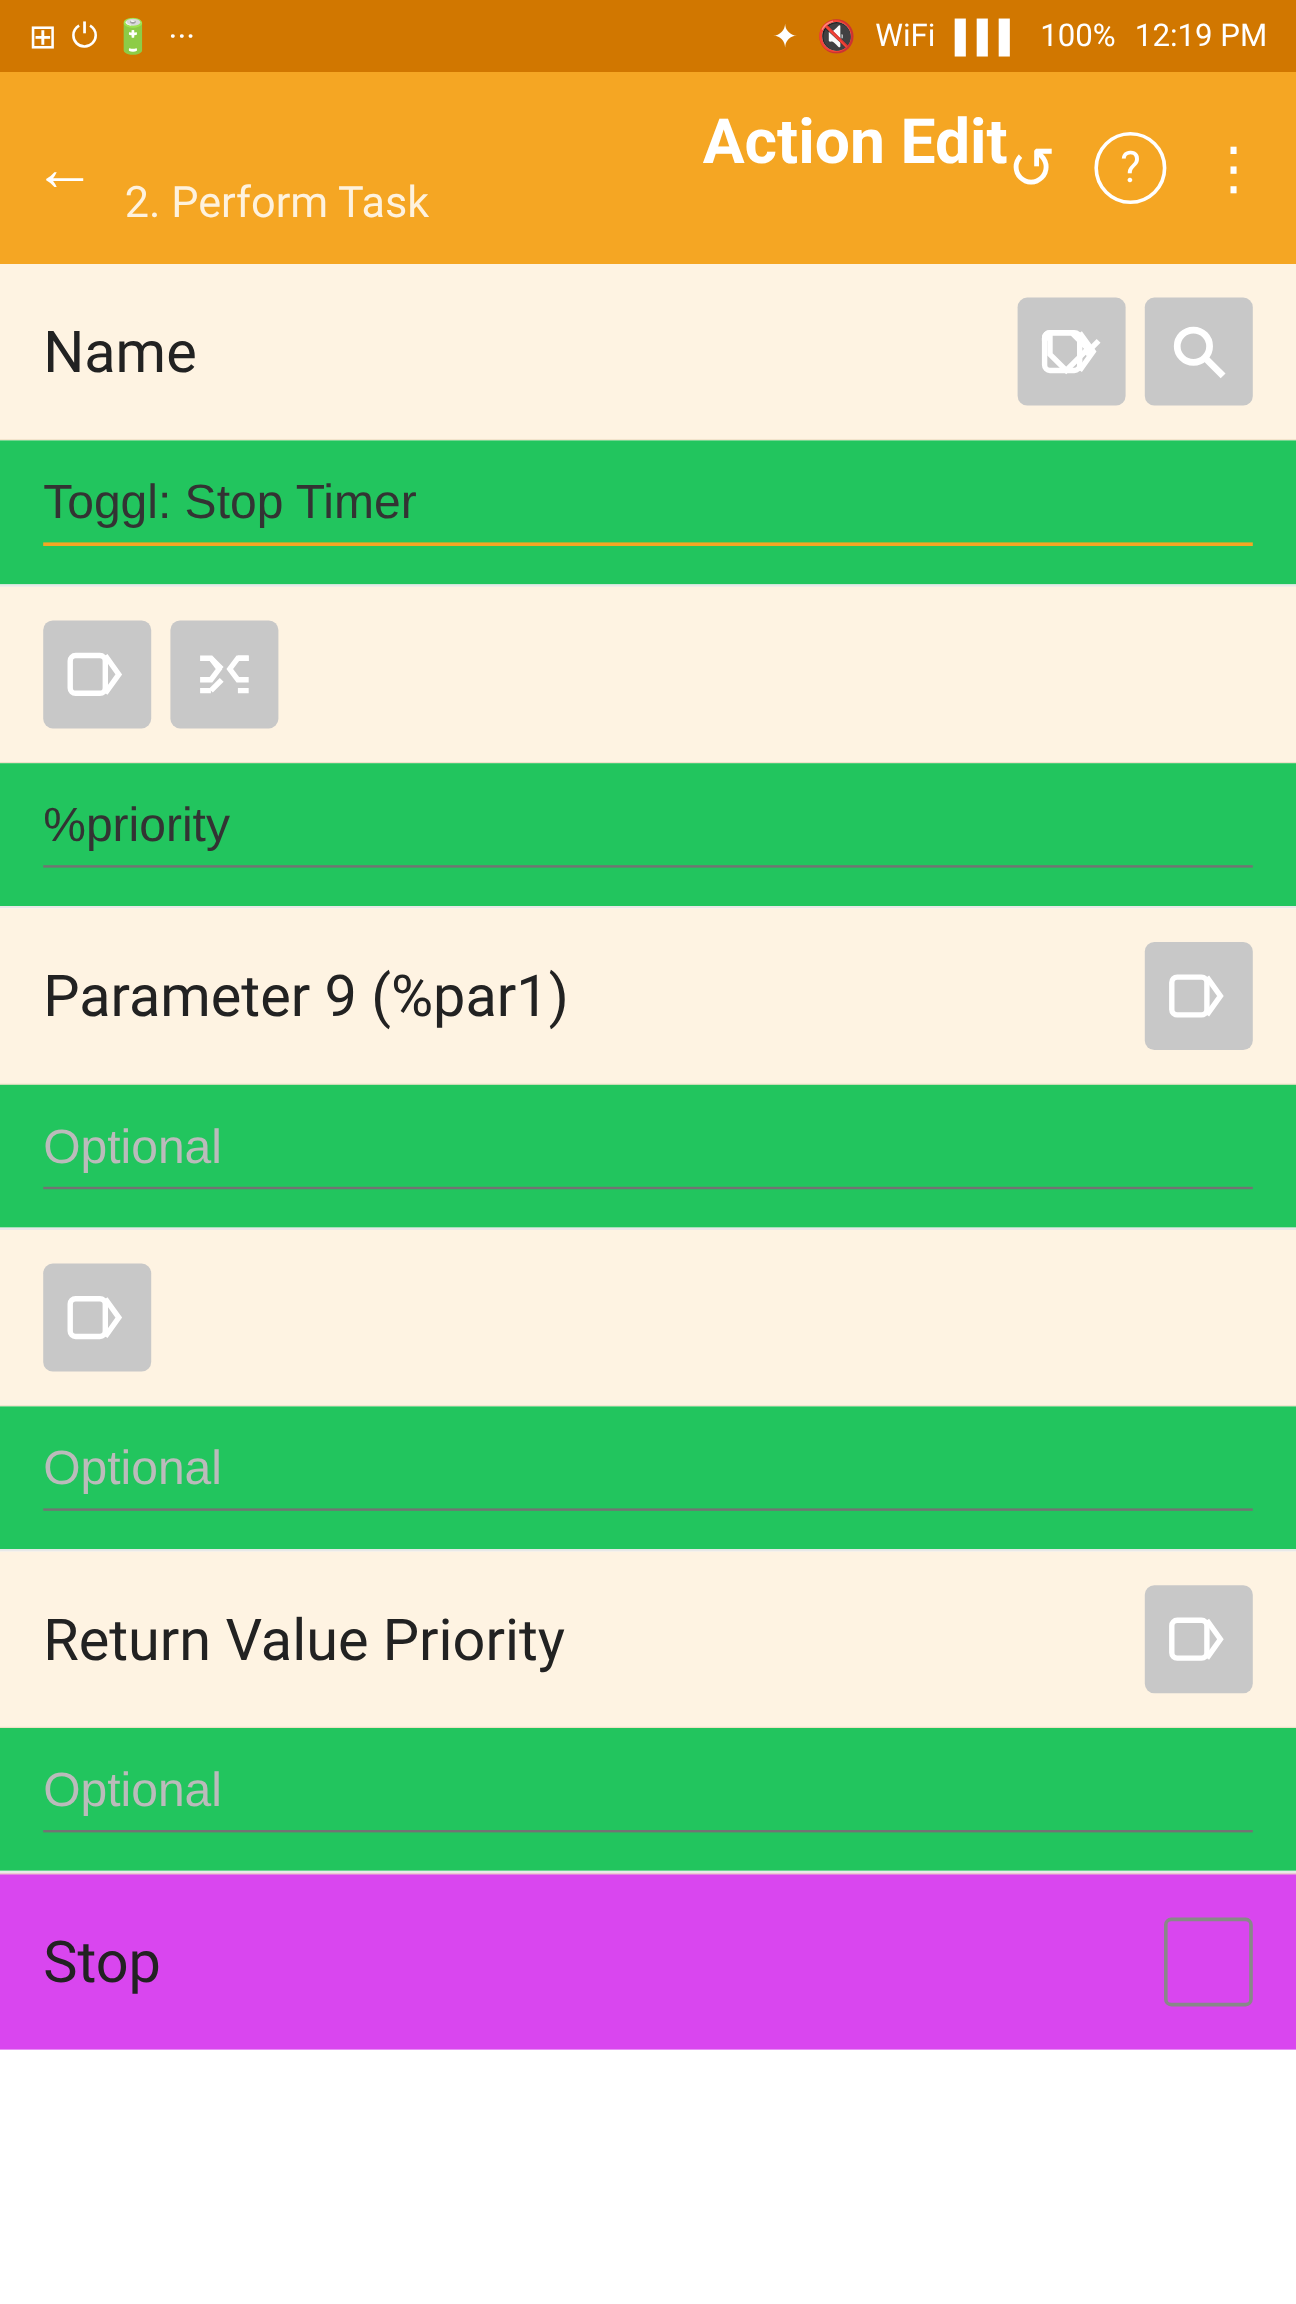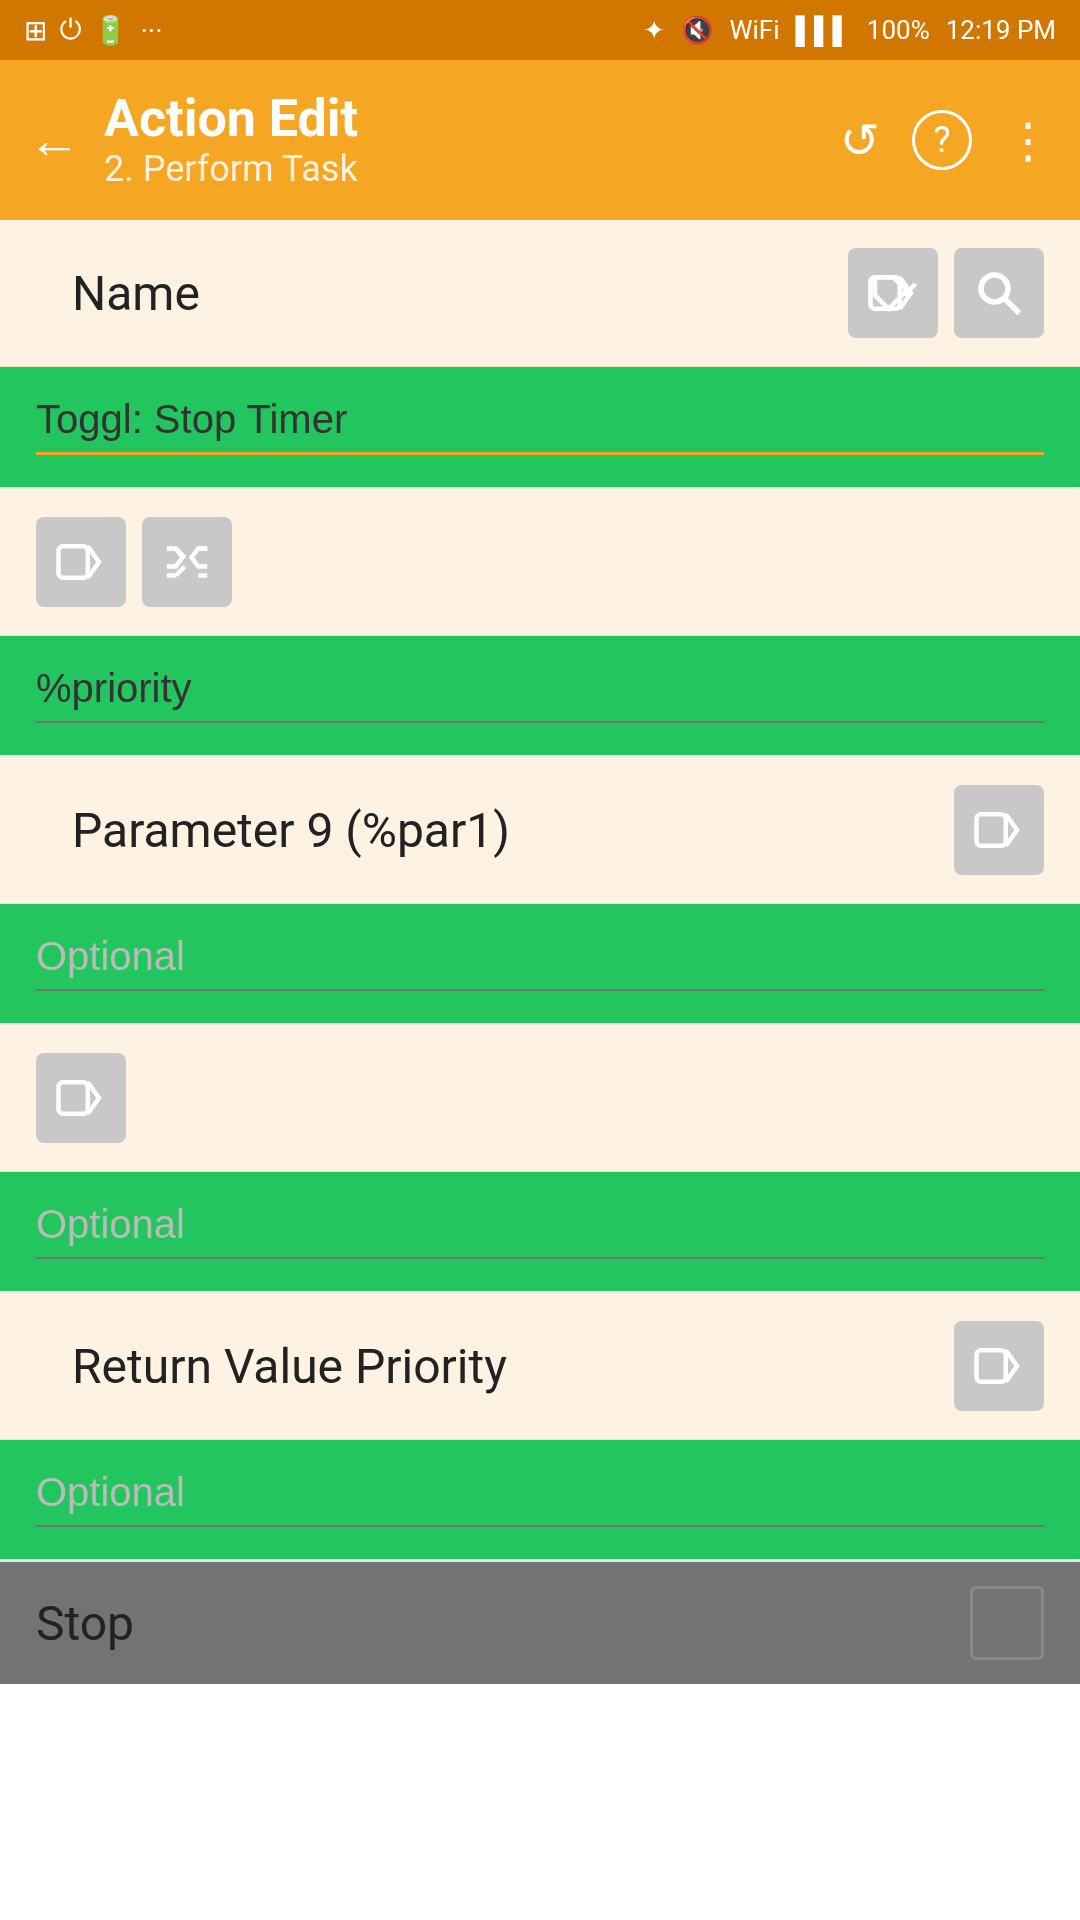--- a/index.html
+++ b/index.html
@@ -53,20 +53,21 @@
       align-items: center;
     }
     .app-bar-title-group {
       flex: 1;
     }
     .app-bar-title {
       color: white;
       font-size: 52px;
       font-weight: bold;
       line-height: 1.1;
+      text-align: right;
     }
     .app-bar-subtitle {
       color: rgba(255,255,255,0.85);
       font-size: 36px;
     }
     .app-bar-actions {
       display: flex;
       align-items: center;
       gap: 32px;
     }
@@ -92,21 +93,20 @@
       padding: 28px 36px;
       display: flex;
       align-items: center;
       justify-content: space-between;
       border-bottom: 1px solid #f0e0c8;
     }
     .field-label {
       font-size: 48px;
       font-weight: 400;
       color: #222;
-      margin-left: 36px;
     }
     .field-actions {
       display: flex;
       gap: 16px;
     }
     .field-btn {
       width: 90px;
       height: 90px;
       background: #c8c8c8;
       border-radius: 8px;
@@ -137,22 +137,22 @@
     }
     .field-input::placeholder {
       color: #bbb;
     }
     .field-input.active-underline {
       border-bottom: 3px solid #f5a623;
     }
 
     
     .stop-section {
-      background: #737373;
-      padding: 24px 36px;
+      background: #d946ef;
+      padding: 36px 36px;
       display: flex;
       align-items: center;
       justify-content: space-between;
       border-top: 1px solid #f0e0c8;
     }
     .stop-label {
       font-size: 48px;
       font-weight: 400;
       color: #222;
     }

